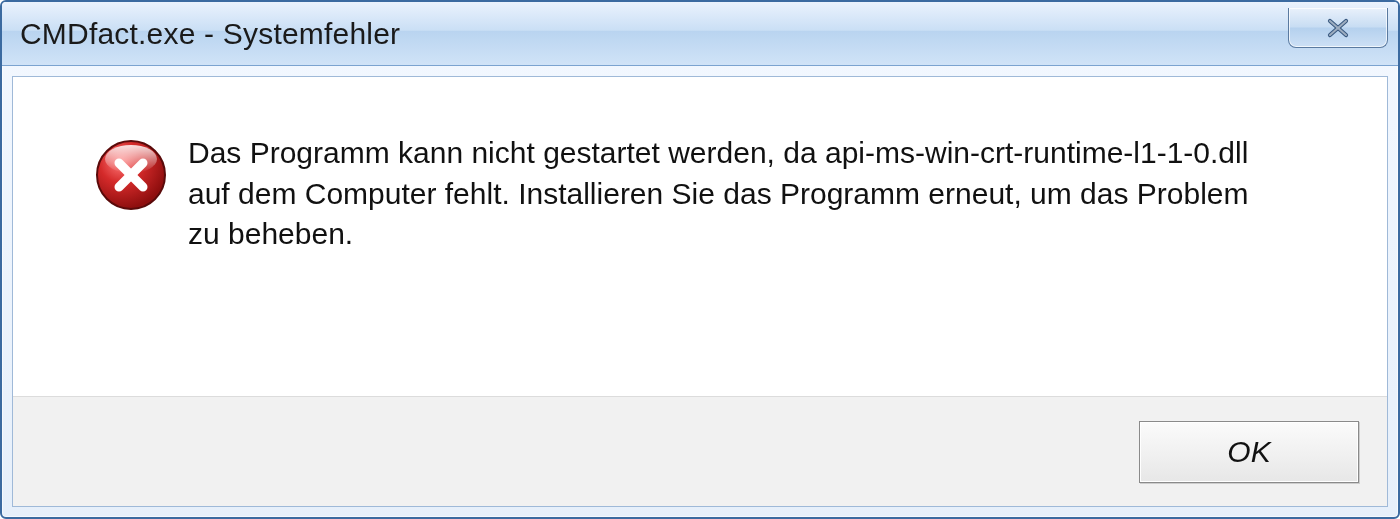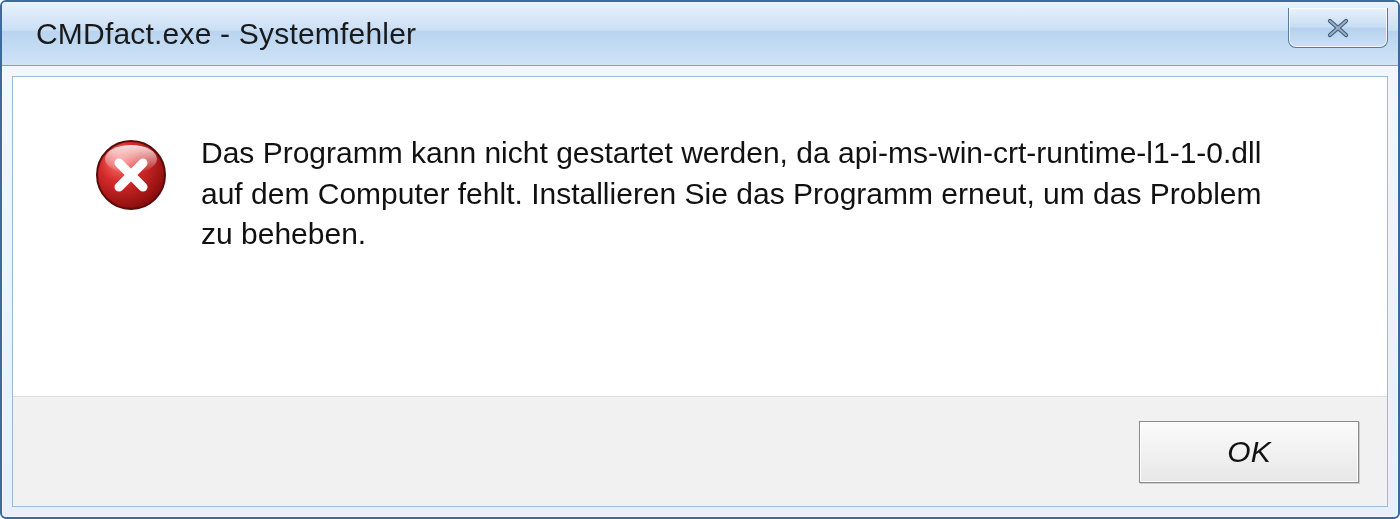--- a/index.html
+++ b/index.html
@@ -18,21 +18,20 @@
       background: linear-gradient(to bottom, #eaf2fd 0%, #cadff5 45%, #b9d4f0 46%, #d0e3f7 100%);
       border-bottom: 1px solid #7ba3d0;
       display: flex; align-items: center; justify-content: space-between;
       padding: 0 0 0 18px;
     }
     .titlebar-title {
       font-size: 30px;
       color: #1a1a1a;
       font-weight: 400;
       letter-spacing: 0.2px;
-      margin-left: 16px;
     }
     .close-btn {
       width: 100px; height: 40px;
       margin: 6px 10px 0 0;
       align-self: flex-start;
       border: 1px solid #5a7aa0;
       border-top: none;
       border-radius: 0 0 8px 8px;
       background: linear-gradient(to bottom, #e9f1fb 0%, #c8ddf3 48%, #b5d1ee 52%, #cde0f5 100%);
       display: flex; align-items: center; justify-content: center;
@@ -44,21 +43,21 @@
       flex: 1 1 auto;
       margin: 10px;
       border: 1px solid #9fb9d8;
       background: #ffffff;
       display: flex; flex-direction: column;
     }
     .content {
       flex: 1 1 auto;
       display: flex; align-items: flex-start;
       padding: 56px 40px 24px 80px;
-      gap: 32px;
+      gap: 19px;
     }
     .error-icon {
       width: 76px; height: 76px; flex: 0 0 76px;
       margin-top: 4px;
     }
     .message {
       font-size: 30px;
       line-height: 1.35;
       color: #111;
       max-width: 1080px;

